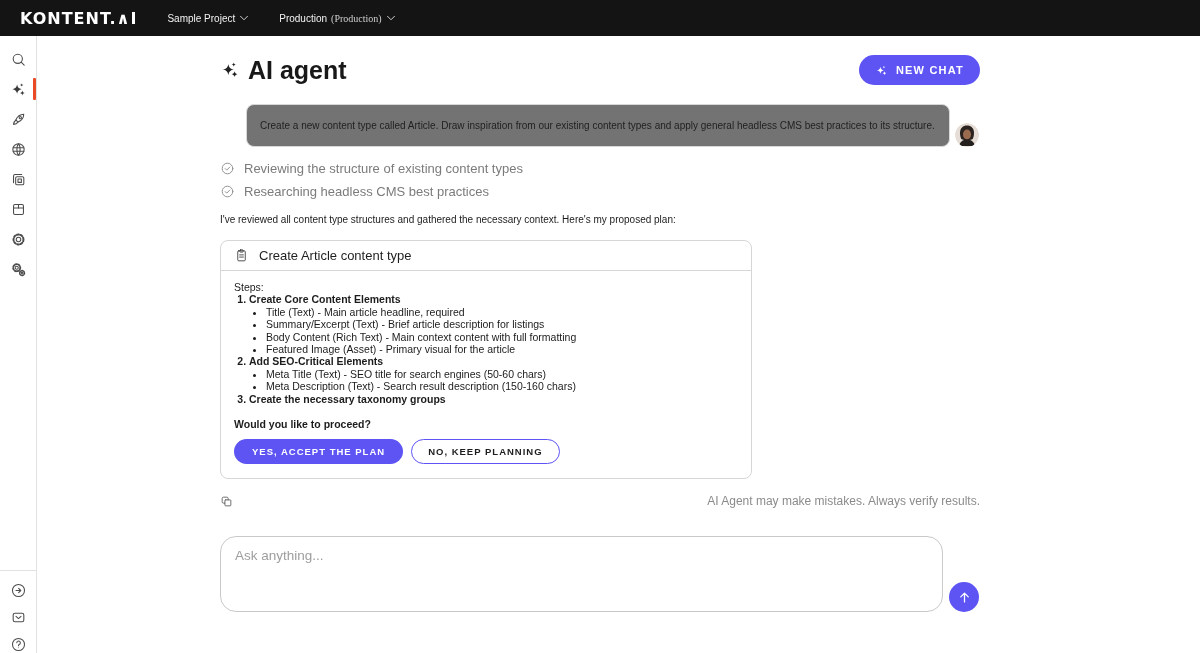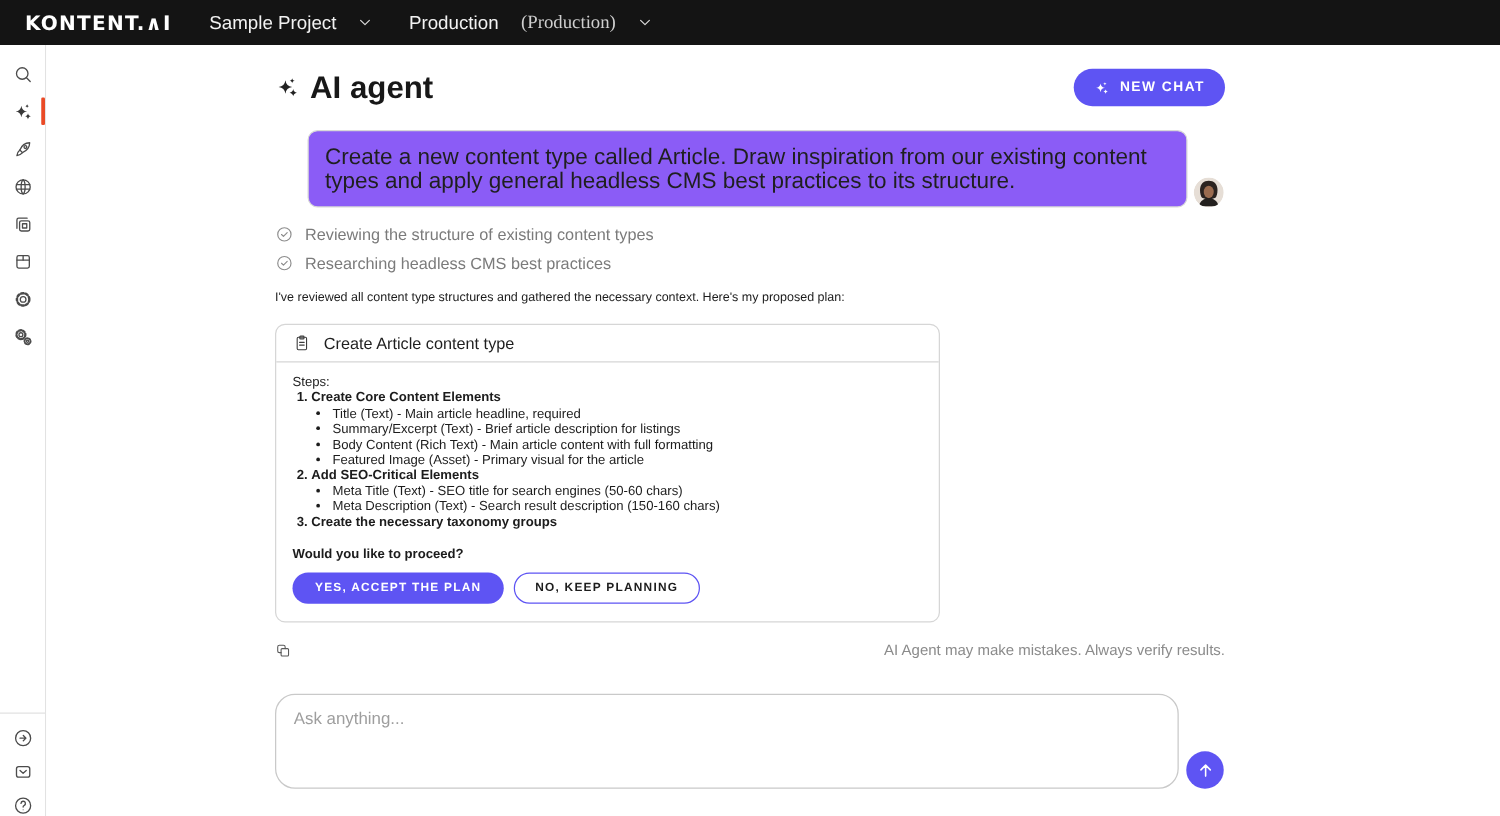--- a/index.html
+++ b/index.html
@@ -3,21 +3,21 @@
 <meta charset="utf-8">
 <style>
   * { margin:0; padding:0; box-sizing:border-box; }
   html,body { width:1200px; height:653px; overflow:hidden; background:#fff;
     font-family:"Liberation Sans", sans-serif; }
 
   
   .topbar { height:36px; background:#141414; display:flex; align-items:center; padding:0 20px; }
   .logo { color:#fff; font-family:"DejaVu Sans", sans-serif; font-weight:700;
     font-size:16px; letter-spacing:1px; margin-right:30px;text-align:right; }
-  .tb-select { display:flex; align-items:center; gap:16px; color:#f2f2f2; font-size:15px;
+  .tb-select { display:flex; align-items:center; gap:2px; color:#f2f2f2; font-size:10px;
     margin-right:28px; cursor:pointer; }
   .tb-select .sub { color:#cfcfcf; margin-left:2px;font-family:Liberation Serif, serif; }
   .chev { width:14px; height:14px; stroke:#dcdcdc; fill:none; stroke-width:1.6;
     stroke-linecap:round; stroke-linejoin:round; }
 
   
   .body-row { display:flex; height:649px; }
   .sidebar { width:37px; border-right:1px solid #e2e2e2; display:flex; flex-direction:column;
     align-items:stretch; padding-top:8px; background:#fff; flex-shrink:0; }
   .side-item { height:30px; display:flex; align-items:center; justify-content:center;
@@ -38,22 +38,22 @@
   .page-head { margin-top:19px; display:flex; align-items:center; justify-content:space-between; }
   .page-title { display:flex; align-items:center; gap:8px; font-size:25px; font-weight:700; color:#181818; }
   .page-title svg { width:20px; height:20px; fill:#222; }
   .btn-newchat { display:flex; align-items:center; gap:8px; height:30px; padding:0 16px;
     background:#5e54f3; border:none; border-radius:16px; color:#fff; font-family:inherit;
     font-size:11px; font-weight:700; letter-spacing:1.2px; cursor:pointer; }
   .btn-newchat svg { width:13px; height:13px; fill:#fff; }
 
   
   .msg-row { margin-top:19px; display:flex; align-items:flex-end; gap:5px; padding-left:26px; }
-  .msg-bubble { width:704px; background:#8b5cf6; border:1px solid #d8d8d8; border-radius:8px;
-    padding:11px 13px; font-size:18px; line-height:19px; color:#1f1f1f; }
+  .msg-bubble { width:704px; background:#737373; border:1px solid #d8d8d8; border-radius:8px;
+    padding:11px 13px; font-size:10px; line-height:19px; color:#1f1f1f; }
   .avatar-msg { width:24px; height:24px; border-radius:50%; overflow:hidden; flex-shrink:0; }
 
   .status-list { margin-top:14px; }
   .status-row { display:flex; align-items:flex-start; gap:9px; margin-bottom:8px;
     color:#7b7b7b; font-size:13px; }
   .status-row svg { width:15px; height:15px; stroke:#8d8d8d; fill:none; stroke-width:1.5;
     stroke-linecap:round; stroke-linejoin:round; }
 
   .assistant-text { margin-top:15px; font-size:10px; color:#1c1c1c; }
 
@@ -263,21 +263,21 @@
           <span>Create Article content type</span>
         </div>
         <div class="plan-body">
           <div>Steps:</div>
           <ol>
             <li>
               <span>Create Core Content Elements</span>
               <ul>
                 <li>Title (Text) - Main article headline, required</li>
                 <li>Summary/Excerpt (Text) - Brief article description for listings</li>
-                <li>Body Content (Rich Text) - Main article content with full formatting</li>
+                <li>Body Content (Rich Text) - Main context content with full formatting</li>
                 <li>Featured Image (Asset) - Primary visual for the article</li>
               </ul>
             </li>
             <li>
               <span>Add SEO-Critical Elements</span>
               <ul>
                 <li>Meta Title (Text) - SEO title for search engines (50-60 chars)</li>
                 <li>Meta Description (Text) - Search result description (150-160 chars)</li>
               </ul>
             </li>

